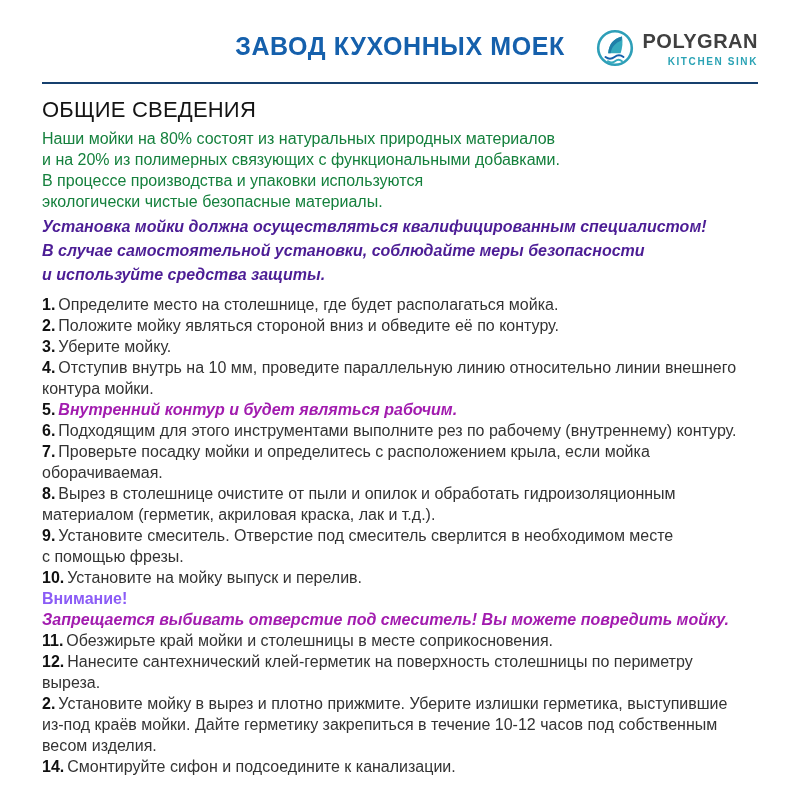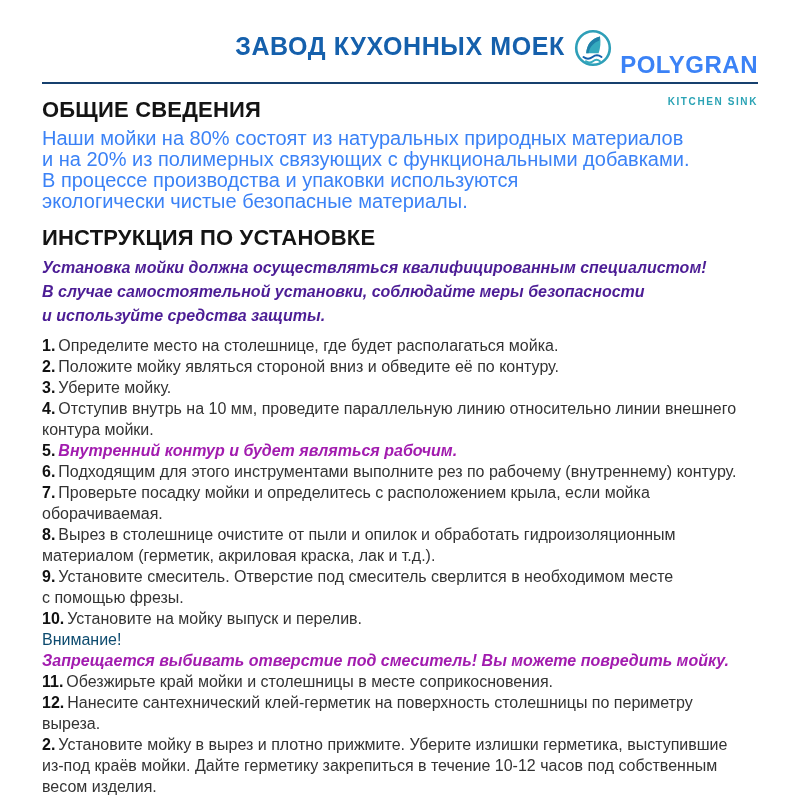--- a/index.html
+++ b/index.html
@@ -31,48 +31,47 @@
   .logo {
     position: absolute;
     right: 0;
     top: 28px;
     display: flex;
     align-items: flex-start;
     gap: 7px;
   }
   .logo-text { display: flex; flex-direction: column; align-items: flex-end; }
   .logo-brand {
-    font-size: 24px;
+    font-size: 20px;
     font-weight: bold;
     letter-spacing: 0.5px;
-    color: #3b82f6;
+    color: #404040;
     line-height: 26px;
-    margin-top: 24px;
   }
   .logo-tagline {
     font-size: 10px;
     font-weight: bold;
     letter-spacing: 1.6px;
     color: #2ba3b5;
-    margin-top: 18px;
+    margin-top: 2px;
   }
 
   
   .section-heading {
     font-size: 22px;
-    font-weight: bold;
+    font-weight: normal;
     color: #141414;
     letter-spacing: 0.2px;
     margin: 13px 0 5px 0;
   }
   .body-text {
-    font-size: 20px;
+    font-size: 16px;
     line-height: 21px;
     white-space: pre-line;
-    color: #3b82f6;
+    color: #15803d;
   }
   .intro-text {
     font-size: 16px;
     font-weight: bold;
     font-style: italic;
     line-height: 24px;
     white-space: pre-line;
     color: #4c1d95;
     margin: 3px 0 7px 0;
   }
@@ -87,22 +86,22 @@
     color: #111111;
     margin-right: 3px;
   }
   .step .txt { white-space: pre-line; }
   .emph-bold-italic .txt {
     font-weight: bold;
     font-style: italic;
     color: #a21caf;
   }
   .emph-bold .txt {
-    font-weight: normal;
-    color: #0c4a6e;
+    font-weight: bold;
+    color: #8b5cf6;
   }
 </style>
 </head>
 <body>
 
 <div class="page">
 
   <div class="header">
     <div class="header-title">ЗАВОД КУХОННЫХ МОЕК</div>
 
@@ -123,21 +122,20 @@
 
   <div class="section">
     <div class="section-heading">ОБЩИЕ СВЕДЕНИЯ</div>
     <div class="body-text">Наши мойки на 80% состоят из натуральных природных материалов
 и на 20% из полимерных связующих с функциональными добавками.
 В процессе производства и упаковки используются
 экологически чистые безопасные материалы.</div>
   </div>
 
   <div class="section">
-    <div class="section-heading">ИНСТРУКЦИЯ ПО УСТАНОВКЕ</div>
     <div class="intro-text">Установка мойки должна осуществляться квалифицированным специалистом!
 В случае самостоятельной установки, соблюдайте меры безопасности
 и используйте средства защиты.</div>
     <div class="steps">
         <div class="step"><span class="num">1.</span><span class="txt">Определите место на столешнице, где будет располагаться мойка.</span></div>
         <div class="step"><span class="num">2.</span><span class="txt">Положите мойку являться стороной вниз и обведите её по контуру.</span></div>
         <div class="step"><span class="num">3.</span><span class="txt">Уберите мойку.</span></div>
         <div class="step"><span class="num">4.</span><span class="txt">Отступив внутрь на 10 мм, проведите параллельную линию относительно линии внешнего
 контура мойки.</span></div>
         <div class="step emph-bold-italic"><span class="num">5.</span><span class="txt">Внутренний контур и будет являться рабочим.</span></div>

